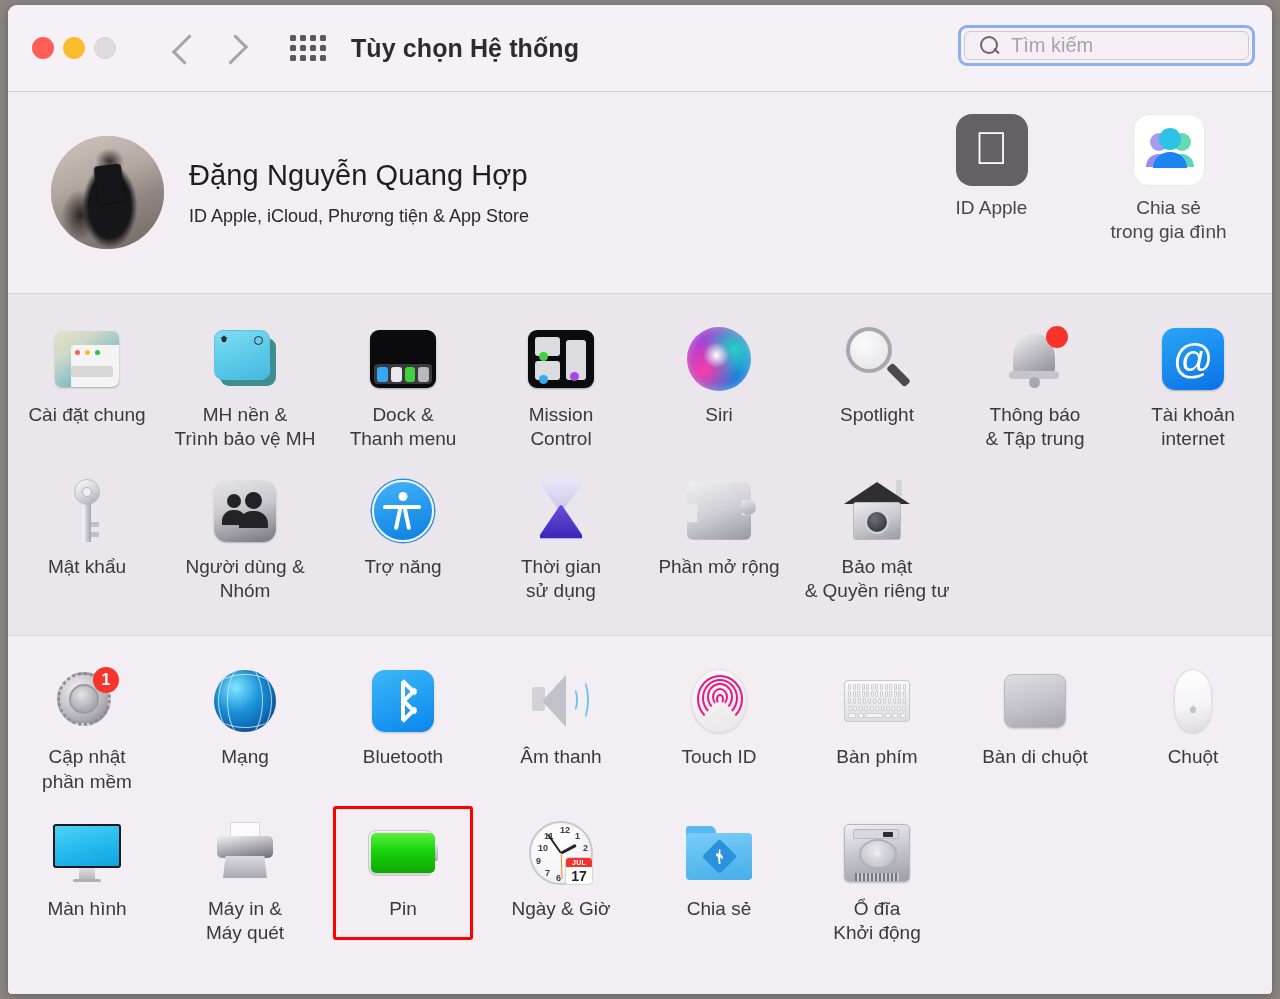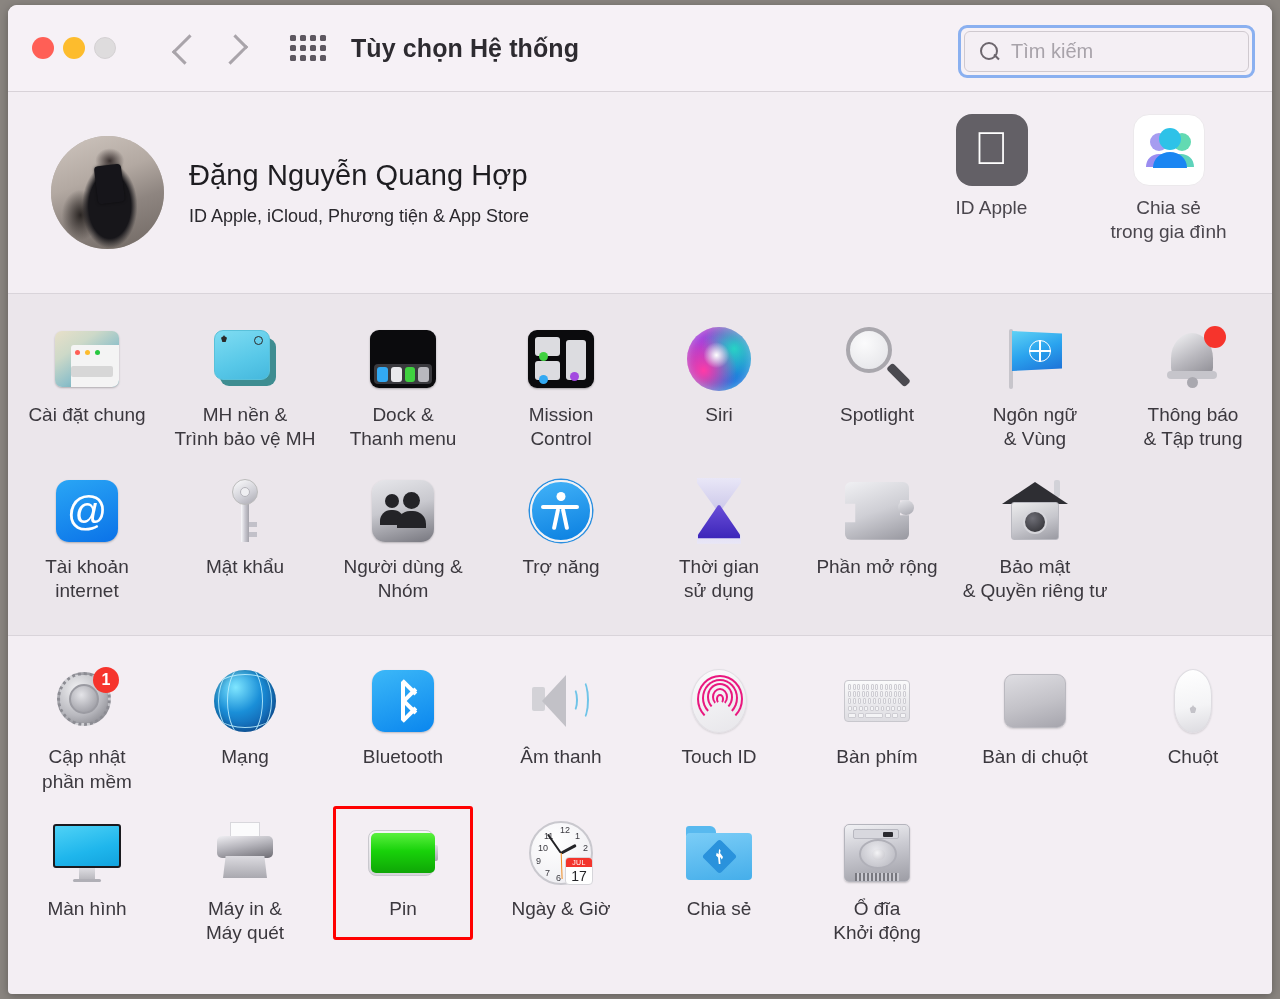--- a/index.html
+++ b/index.html
@@ -59,21 +59,21 @@
   #grid-button i { background: #5d5760; border-radius: 1.5px; display: block; }
 
   #win-title {
     margin-left: 24px;
     font-size: 25px; color: #2d2b30; font-weight: bold;
     letter-spacing: .1px;
   }
 
   #search-wrap {
     position: absolute; right: 17px; top: 20px;
-    width: 297px; height: 53px;
+    width: 297px; height: 41px;
     border-radius: 9px;
     border: 3px solid #8ab0f0;
     padding: 3px;
   }
   #search-field {
     width: 100%; height: 100%;
     background: #F4EFF4;
     border: 1px solid #cfc9cf;
     border-radius: 6px;
     display: flex; align-items: center;
@@ -379,21 +379,21 @@
 
   .i-battery{width:74px;height:46px;position:relative;}
   .i-battery .shell{position:absolute;left:0;top:0;width:66px;height:46px;border-radius:8px;
     background:linear-gradient(180deg,#f6f6f7,#d6d5da);border:1px solid #c9c8ce;padding:3px;}
   .i-battery .fill{position:absolute;left:3px;top:3px;right:3px;bottom:3px;border-radius:5px;
     background:linear-gradient(180deg,#5af03e 0%,#18d20a 45%,#0fa606 100%);}
   .i-battery .cap{position:absolute;right:0;top:15px;width:8px;height:16px;border-radius:2px;
     background:linear-gradient(180deg,#dedde2,#a9a8af);}
 
   .i-clock{width:64px;height:64px;border-radius:50%;position:relative;
-    background:radial-gradient(circle at 38% 30%,#ffffff,#ecebf0);border:2px solid #c9c8ce;}
+    background:radial-gradient(circle at 38% 30%,#ffffff,#ecebf0);border:2px solid #c9c8ce;font-weight:bold;}
   .i-clock .num{position:absolute;font-size:9px;color:#3b3a40;}
   .i-clock .hh{position:absolute;left:50%;top:50%;width:2.6px;height:17px;background:#232327;
     transform-origin:bottom center;transform:translate(-50%,-100%) rotate(62deg);border-radius:2px;}
   .i-clock .mh{position:absolute;left:50%;top:50%;width:2.2px;height:23px;background:#232327;
     transform-origin:bottom center;transform:translate(-50%,-100%) rotate(-35deg);border-radius:2px;}
   .i-clock .sh{position:absolute;left:50%;top:50%;width:1.4px;height:26px;background:#ef8a1f;
     transform-origin:bottom center;transform:translate(-50%,-100%) rotate(178deg);}
   .i-clock .cal{position:absolute;right:-2px;bottom:-2px;width:28px;height:28px;background:#fff;
     border-radius:4px;border:1px solid #d6d5da;overflow:hidden;}
   .i-clock .cal .top{height:9px;background:#f3342c;color:#fff;font-size:7px;text-align:center;line-height:9px;letter-spacing:.3px;}
@@ -574,30 +574,20 @@
       <div class="cell">
         <div class="ico">
           <div class="i-spot">
               <div class="handle"></div>
               <div class="lens"></div>
             </div>
         </div>
         <div class="lbl">Spotlight</div>
       </div>
 
-      <div class="cell">
-        <div class="ico">
-          <div class="i-lang">
-              <div class="pole"></div>
-              <div class="flag"></div>
-              <div class="globe"></div>
-            </div>
-        </div>
-        <div class="lbl">Ngôn ngữ<br>&amp; Vùng</div>
-      </div>
 
       <div class="cell">
         <div class="ico">
           <div class="i-notif">
               <div class="bell"></div>
               <div class="lip"></div>
               <div class="clap"></div>
             <div class="badge"></div>
             </div>
         </div>

